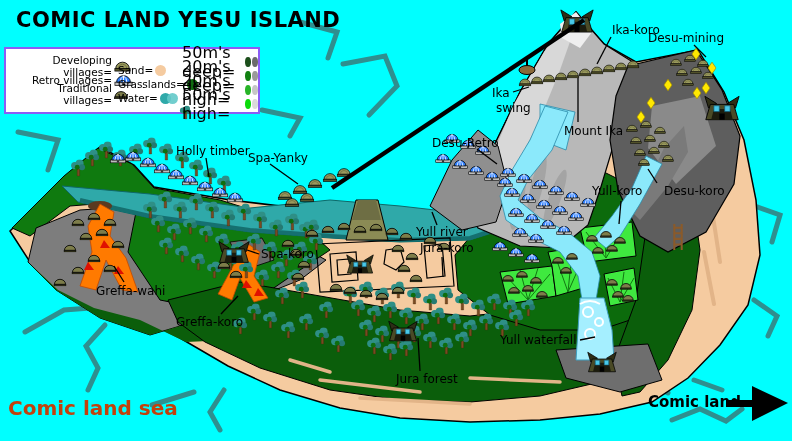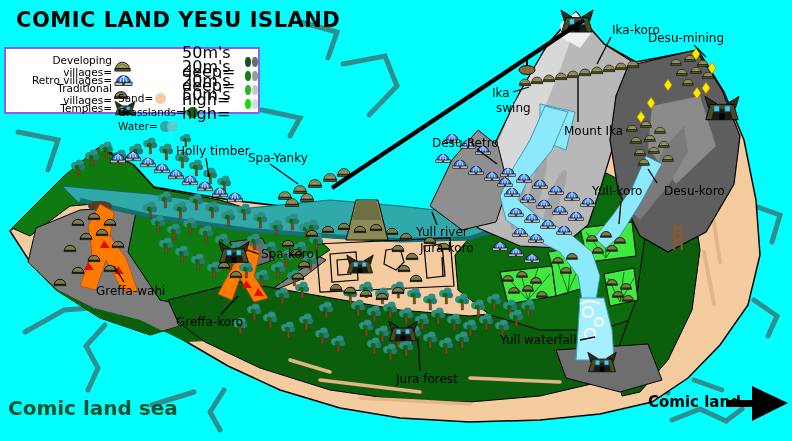--- a/index.html
+++ b/index.html
@@ -1,29 +1,29 @@
 <!DOCTYPE html>
 <html><head>
 <meta charset="utf-8">
 <style>
   html,body{margin:0;padding:0;}
   #stage{position:relative;width:792px;height:441px;background:#00FFFF;overflow:hidden;
          font-family:"DejaVu Sans","Liberation Sans",sans-serif;padding-left:37px;}
   #mapsvg{position:absolute;left:0;top:0;}
   .map-label{position:absolute;font-size:12px;color:#000;white-space:nowrap;line-height:1.1;}
   #title{position:absolute;left:16px;top:8px;font-size:21px;font-weight:bold;letter-spacing:.5px;color:#000;white-space:nowrap;}
-  #sea-label{position:absolute;left:8px;top:396px;font-size:20px;font-weight:bold;color:#14532d;}
+  #sea-label{position:absolute;left:8px;top:396px;font-size:20px;font-weight:bold;color:#c2410c;}
   #land-label{position:absolute;left:648px;top:393px;font-size:15px;font-weight:bold;color:#000;}
   .legend{position:absolute;left:4px;top:47px;width:256px;height:67px;background:#FFFFFF;
           border:2px solid #8b5cf6;box-sizing:border-box;}
   .lg-col{position:absolute;top:0;}
   .lg-row{display:flex;align-items:center;height:14px;font-size:10.5px;color:#000;}
   .lg-col1{left:4px;top:10px;}
   .lg-col1 .lg-label{display:inline-block;width:102px;text-align:right;}
-  .lg-col2{left:112px;top:14px;margin-top:28px;}
+  .lg-col2{left:112px;top:14px;}
   .lg-col3{left:176px;top:6px;}
   .lg-col3 .lg-row{font-size:16px;height:14px;justify-content:flex-end;}
   .lg-icon{margin-left:2px;display:inline-flex;align-items:center;}
   .dot{display:inline-block;width:11px;height:11px;border-radius:50%;margin-left:2px;}
   .dot.sm{width:10px;height:10px;margin-left:1px;}
   .dot.ov{margin-left:-4px;opacity:.9;}
 </style>
 </head>
 <body>
 
@@ -499,28 +499,20 @@
           </span>
         </div>
     <div class="lg-row">
           <span class="lg-label">Traditional villages=</span>
       <span class="lg-icon">
             <svg width="14" height="9" viewBox="0 0 14 9">
               <use href="#sym-trad"></use>
             </svg>
           </span>
         </div>
-    <div class="lg-row">
-          <span class="lg-label">Temples=</span>
-      <span class="lg-icon">
-            <svg width="22" height="16" viewBox="0 0 40 30">
-              <use href="#sym-temple"></use>
-            </svg>
-          </span>
-        </div>
   </div>
   <div class="lg-col lg-col2">
     <div class="lg-row">
           <span>Sand=</span>
       <span class="dot" style="background: rgb(245, 203, 160);"></span>
         </div>
     <div class="lg-row">
           <span>Grasslands=</span>
       <span class="dot" style="background: rgb(14, 107, 14);"></span>
         </div>

